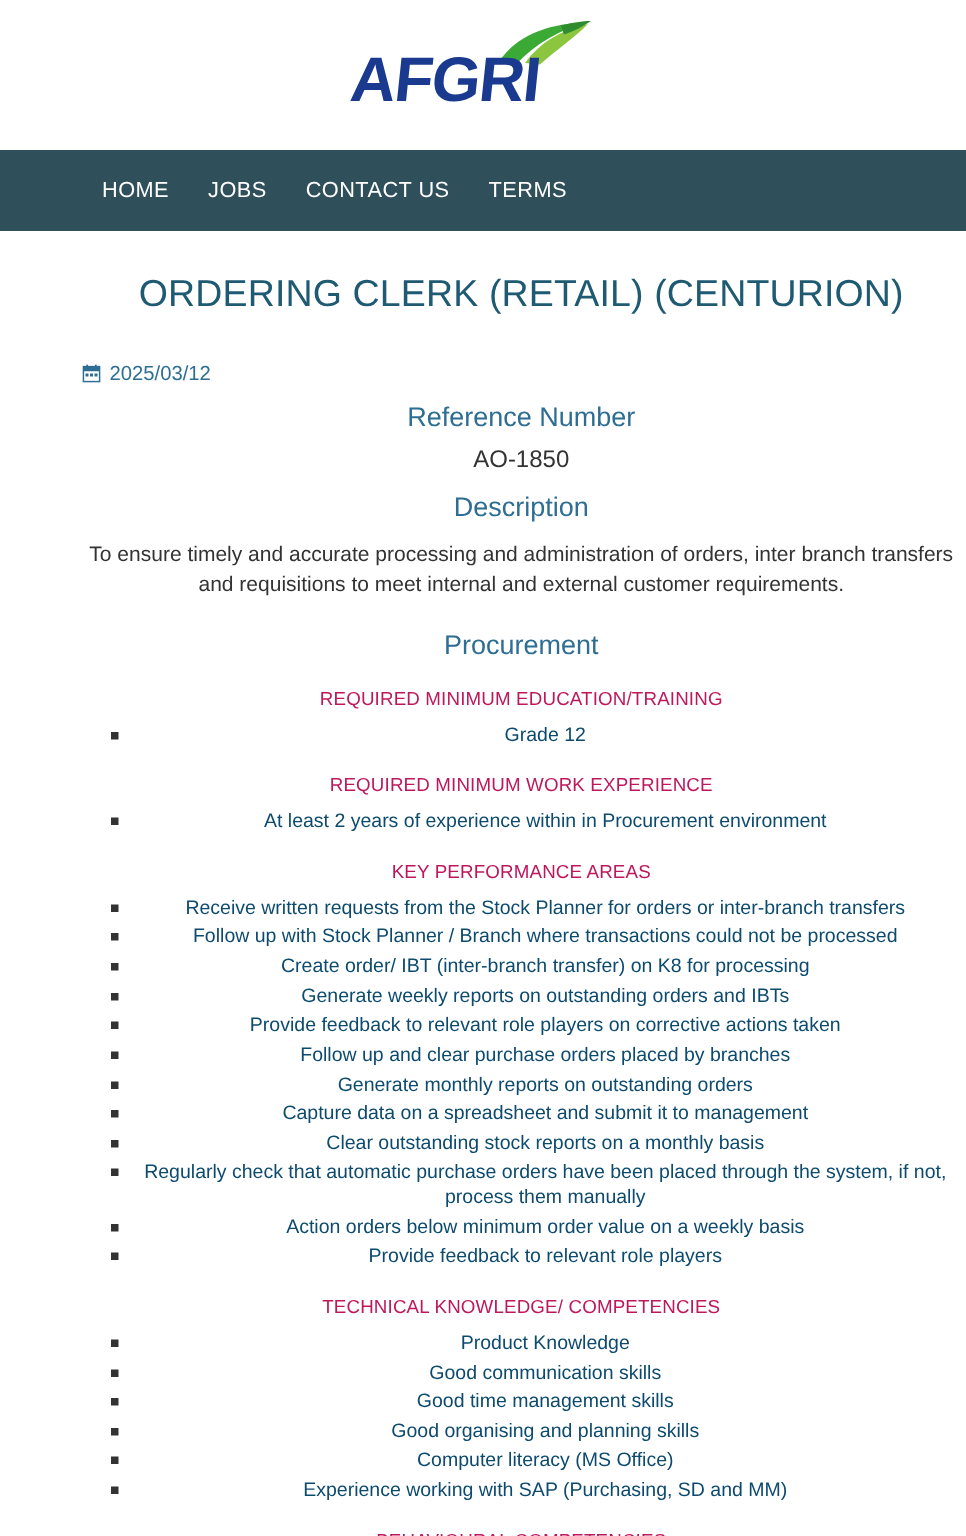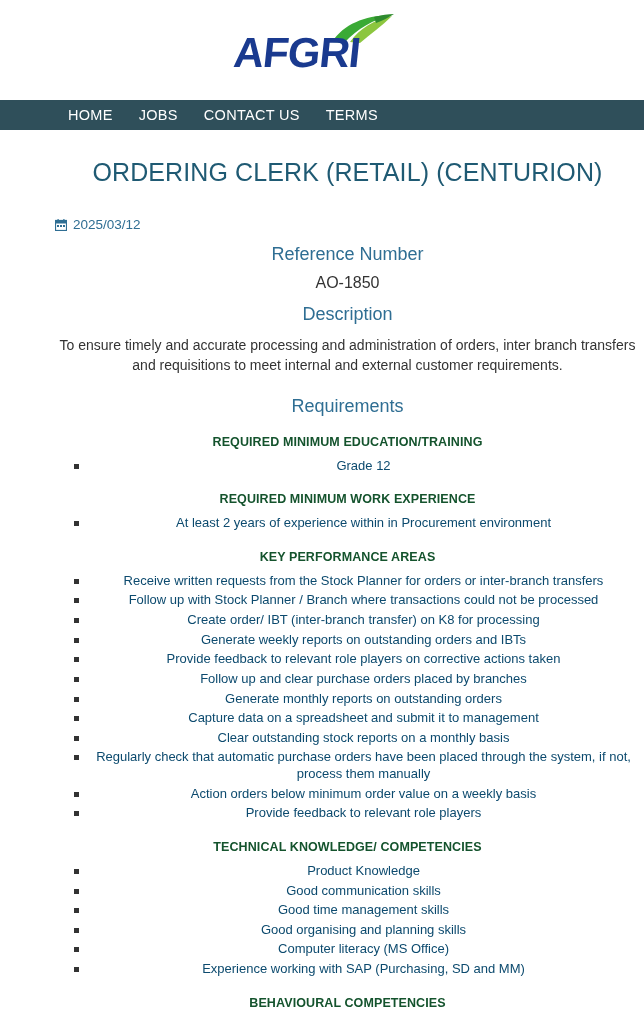--- a/index.html
+++ b/index.html
@@ -49,21 +49,21 @@
     position: absolute;
     left: 96px;
     top: 0px;
     width: 66px;
     height: 30px;
   }
 
   
   .nav {
     background: #2f4f5a;
-    height: 30px;
+    height: 54px;
     display: flex;
     align-items: center;
     padding-left: 60px;
   }
   .nav a {
     color: #ffffff;
     font-size: 14.5px;
     text-decoration: none;
     padding: 0 13px;
     letter-spacing: 0.3px;
@@ -109,22 +109,22 @@
   }
   .para {
     color: #333333;
     font-size: 14px;
     line-height: 1.45;
     margin-top: 10px;
     max-width: 588px;
   }
   .section-head {
     font-size: 12.5px;
-    font-weight: bold;
-    color: #14532d;
+    font-weight: normal;
+    color: #be185d;
     margin-top: 18px;
     letter-spacing: 0.1px;
   }
   ul.bullets {
     margin: 9px 0 0 0;
     padding-left: 32px;
     list-style: none;
   }
   ul.bullets li {
     font-size: 13px;
@@ -188,21 +188,21 @@
       <span>2025/03/12</span>
     </div>
 
     <div class="label-blue">Reference Number</div>
     <div class="value-text">AO-1850</div>
 
     <div class="label-blue">Description</div>
     <div class="para">To ensure timely and accurate processing and administration of orders, inter branch transfers and requisitions to meet internal and external customer requirements.</div>
 
     <div class="spacer-16"></div>
-    <div class="label-blue">Requirements</div>
+    <div class="label-blue">Procurement</div>
 
     <div class="section-head">REQUIRED MINIMUM EDUCATION/TRAINING</div>
     <ul class="bullets">
       <li>Grade 12</li>
     </ul>
 
     <div class="section-head">REQUIRED MINIMUM WORK EXPERIENCE</div>
     <ul class="bullets">
       <li>At least 2 years of experience within in Procurement environment</li>
     </ul>

